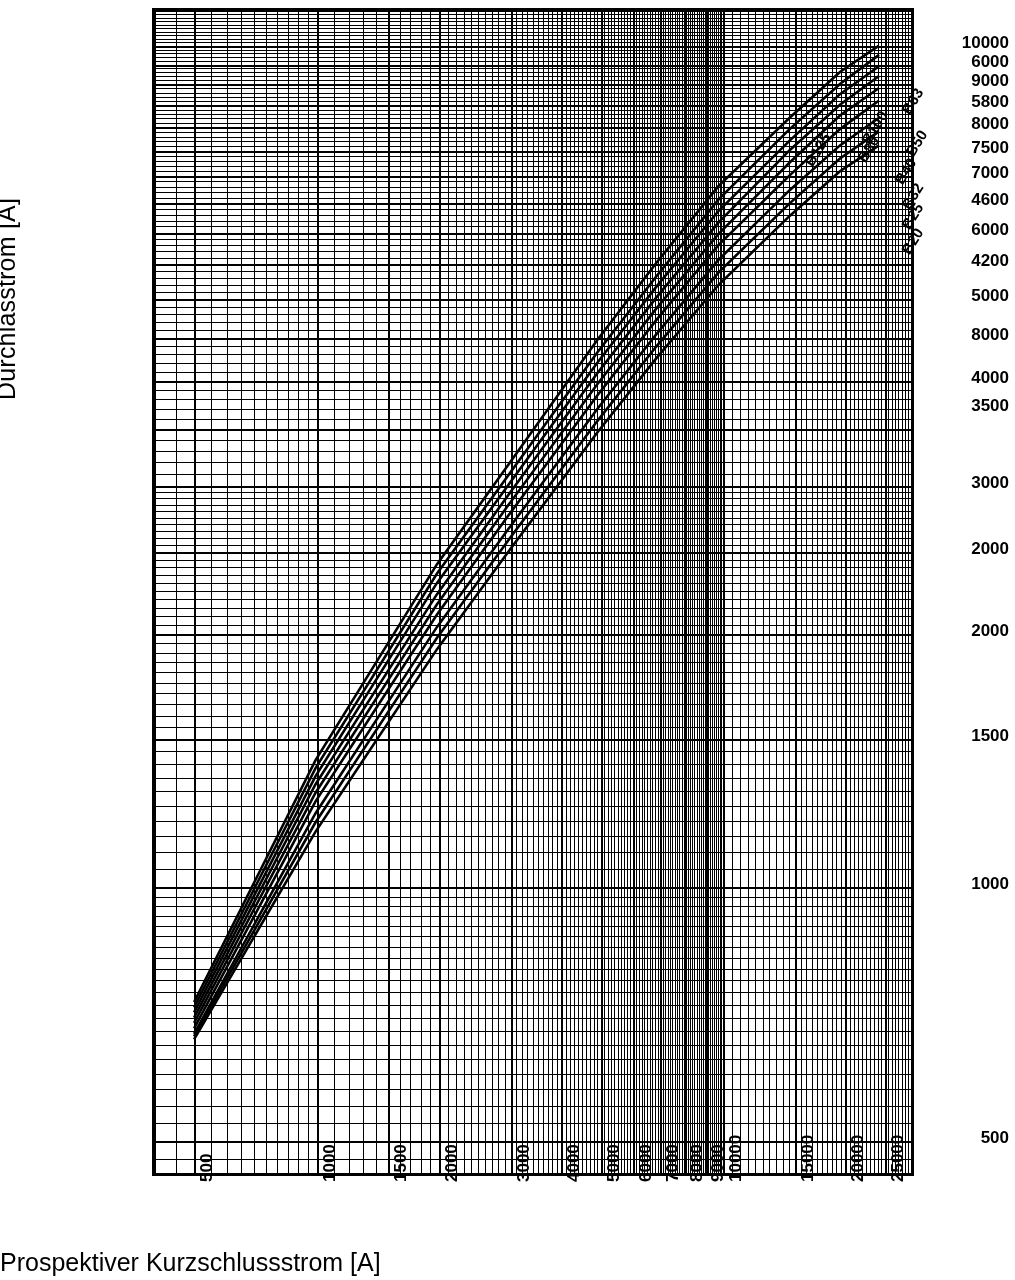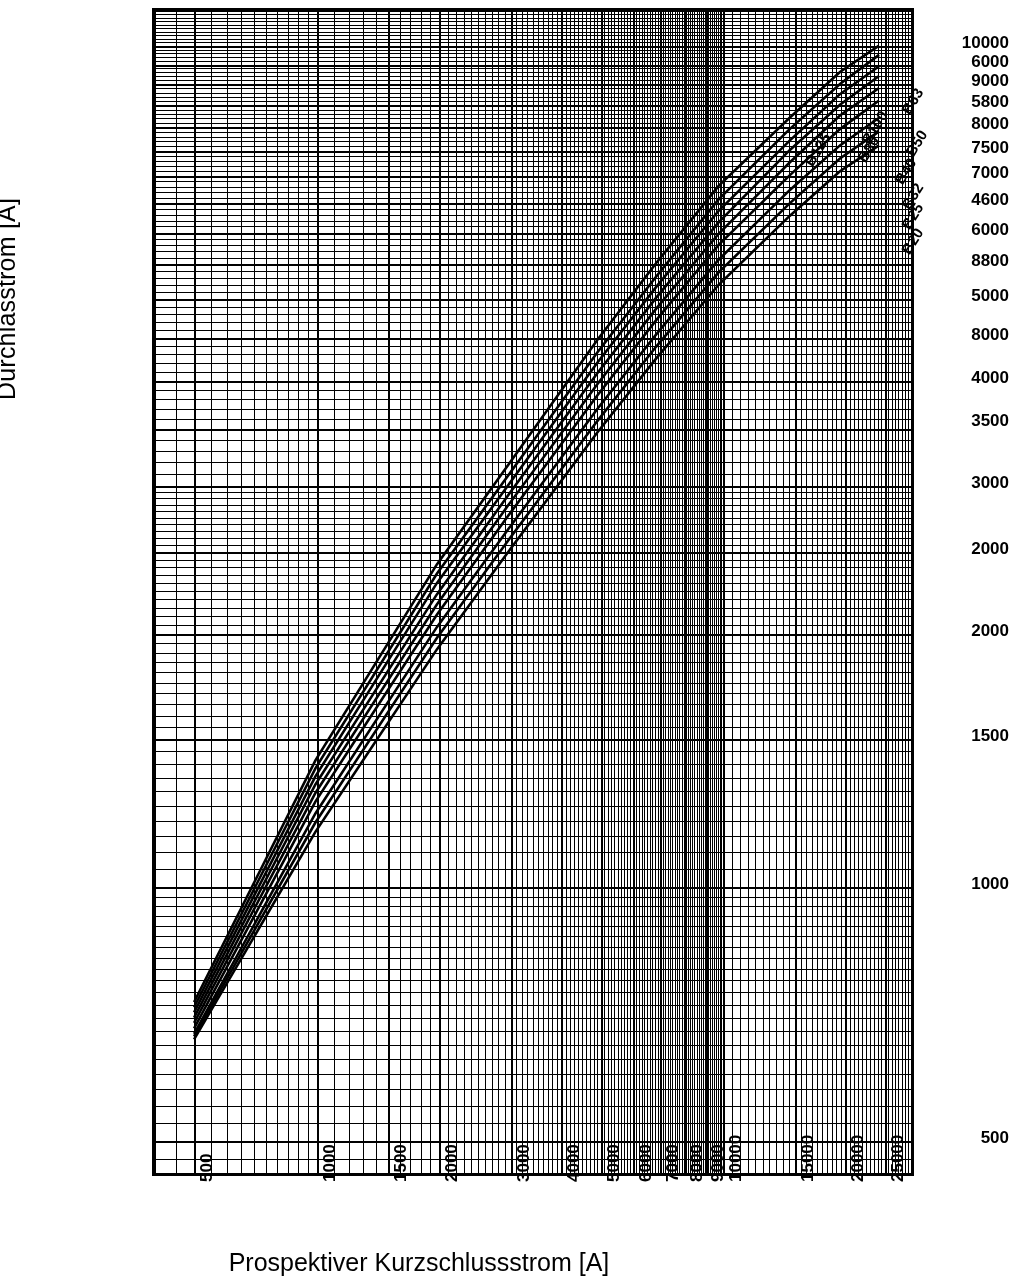--- a/index.html
+++ b/index.html
@@ -30,21 +30,20 @@
     transform-origin:left top;
     font-size:25px;
     font-weight:normal;
     letter-spacing:.2px;
     white-space:nowrap;
   }
   
   #xlabel{
     position:absolute;
     left:0; top:1248px; width:838px;
-    text-align:center;
     font-size:25px;
   }
   
   .ytick{
     position:absolute;
     right:0;
     width:148px;
     text-align:right;
     font-size:17px;
     font-weight:bold;
@@ -423,25 +422,25 @@
       </svg>
   </div>
 
   <div id="ylabels">
       <div class="ytick" style="top: 1137.5px;">500</div>
       <div class="ytick" style="top: 884.2px;">1000</div>
       <div class="ytick" style="top: 736.1px;">1500</div>
       <div class="ytick" style="top: 630.9px;">2000</div>
       <div class="ytick" style="top: 549.4px;">2000</div>
       <div class="ytick" style="top: 482.8px;">3000</div>
-      <div class="ytick" style="top: 421px;">3500</div>
+      <div class="ytick" style="top: 406px;">3500</div>
       <div class="ytick" style="top: 377.6px;">4000</div>
       <div class="ytick" style="top: 334.6px;">8000</div>
       <div class="ytick" style="top: 296.1px;">5000</div>
-      <div class="ytick" style="top: 261.3px;">8800</div>
+      <div class="ytick" style="top: 261.3px;">4200</div>
       <div class="ytick" style="top: 229.5px;">6000</div>
       <div class="ytick" style="top: 200.2px;">4600</div>
       <div class="ytick" style="top: 173.2px;">7000</div>
       <div class="ytick" style="top: 147.9px;">7500</div>
       <div class="ytick" style="top: 124.4px;">8000</div>
       <div class="ytick" style="top: 102.2px;">5800</div>
       <div class="ytick" style="top: 81.3px;">9000</div>
       <div class="ytick" style="top: 61.6px;">6000</div>
       <div class="ytick" style="top: 42.8px;">10000</div>
     </div>

